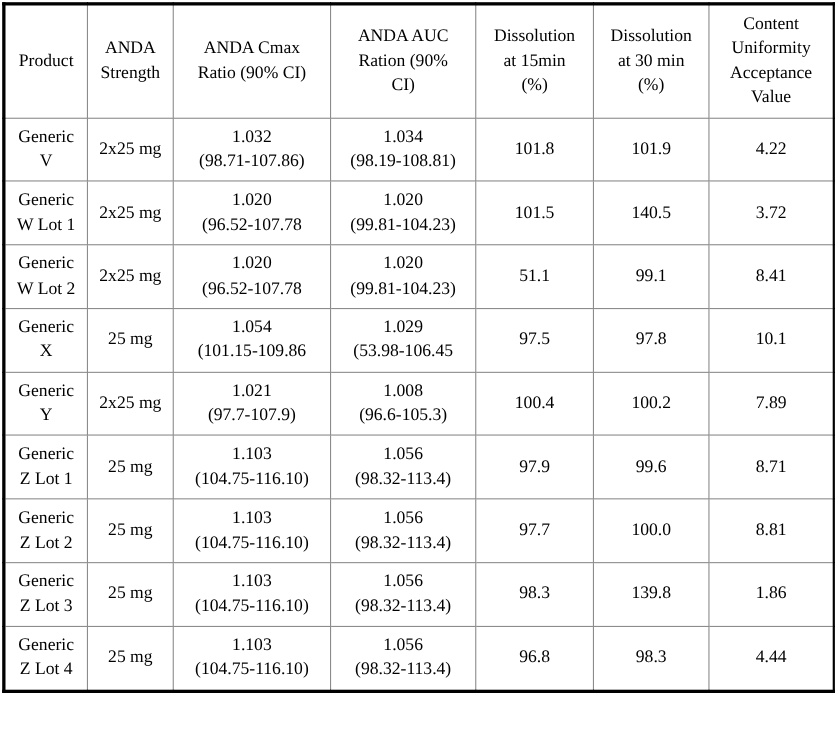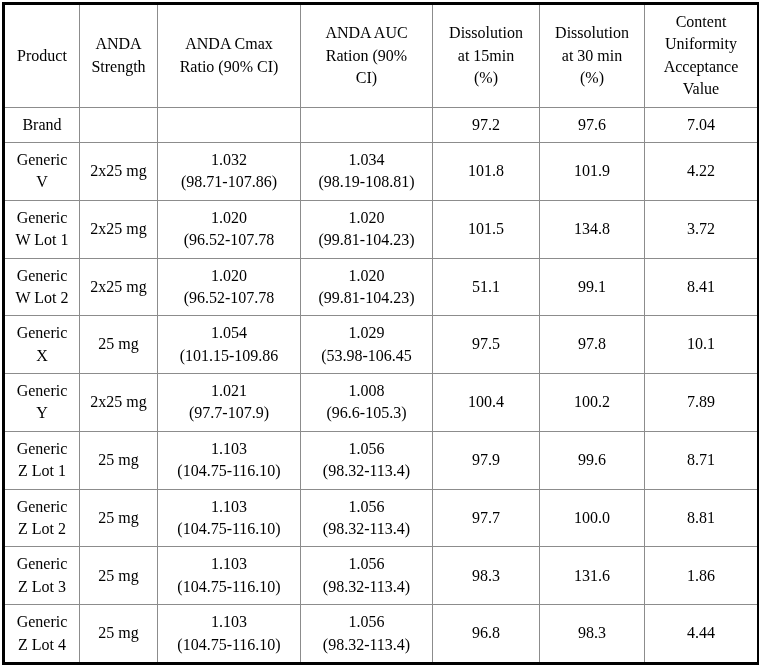--- a/index.html
+++ b/index.html
@@ -73,50 +73,41 @@
 at 30 min
 (%)</th>
         <th>Content
 Uniformity
 Acceptance
 Value</th>
       </tr>
     </thead>
     <tbody>
         <tr>
-          <td>Brand</td>
-          <td></td>
-          <td></td>
-          <td></td>
-          <td>97.2</td>
-          <td>97.6</td>
-          <td>7.04</td>
-        </tr>
-        <tr>
           <td>Generic
 V</td>
           <td>2x25 mg</td>
           <td>1.032
 (98.71-107.86)</td>
           <td>1.034
 (98.19-108.81)</td>
           <td>101.8</td>
           <td>101.9</td>
           <td>4.22</td>
         </tr>
         <tr>
           <td>Generic
 W Lot 1</td>
           <td>2x25 mg</td>
           <td>1.020
 (96.52-107.78</td>
           <td>1.020
 (99.81-104.23)</td>
           <td>101.5</td>
-          <td>134.8</td>
+          <td>140.5</td>
           <td>3.72</td>
         </tr>
         <tr>
           <td>Generic
 W Lot 2</td>
           <td>2x25 mg</td>
           <td>1.020
 (96.52-107.78</td>
           <td>1.020
 (99.81-104.23)</td>
@@ -174,21 +165,21 @@
         </tr>
         <tr>
           <td>Generic
 Z Lot 3</td>
           <td>25 mg</td>
           <td>1.103
 (104.75-116.10)</td>
           <td>1.056
 (98.32-113.4)</td>
           <td>98.3</td>
-          <td>131.6</td>
+          <td>139.8</td>
           <td>1.86</td>
         </tr>
         <tr>
           <td>Generic
 Z Lot 4</td>
           <td>25 mg</td>
           <td>1.103
 (104.75-116.10)</td>
           <td>1.056
 (98.32-113.4)</td>

